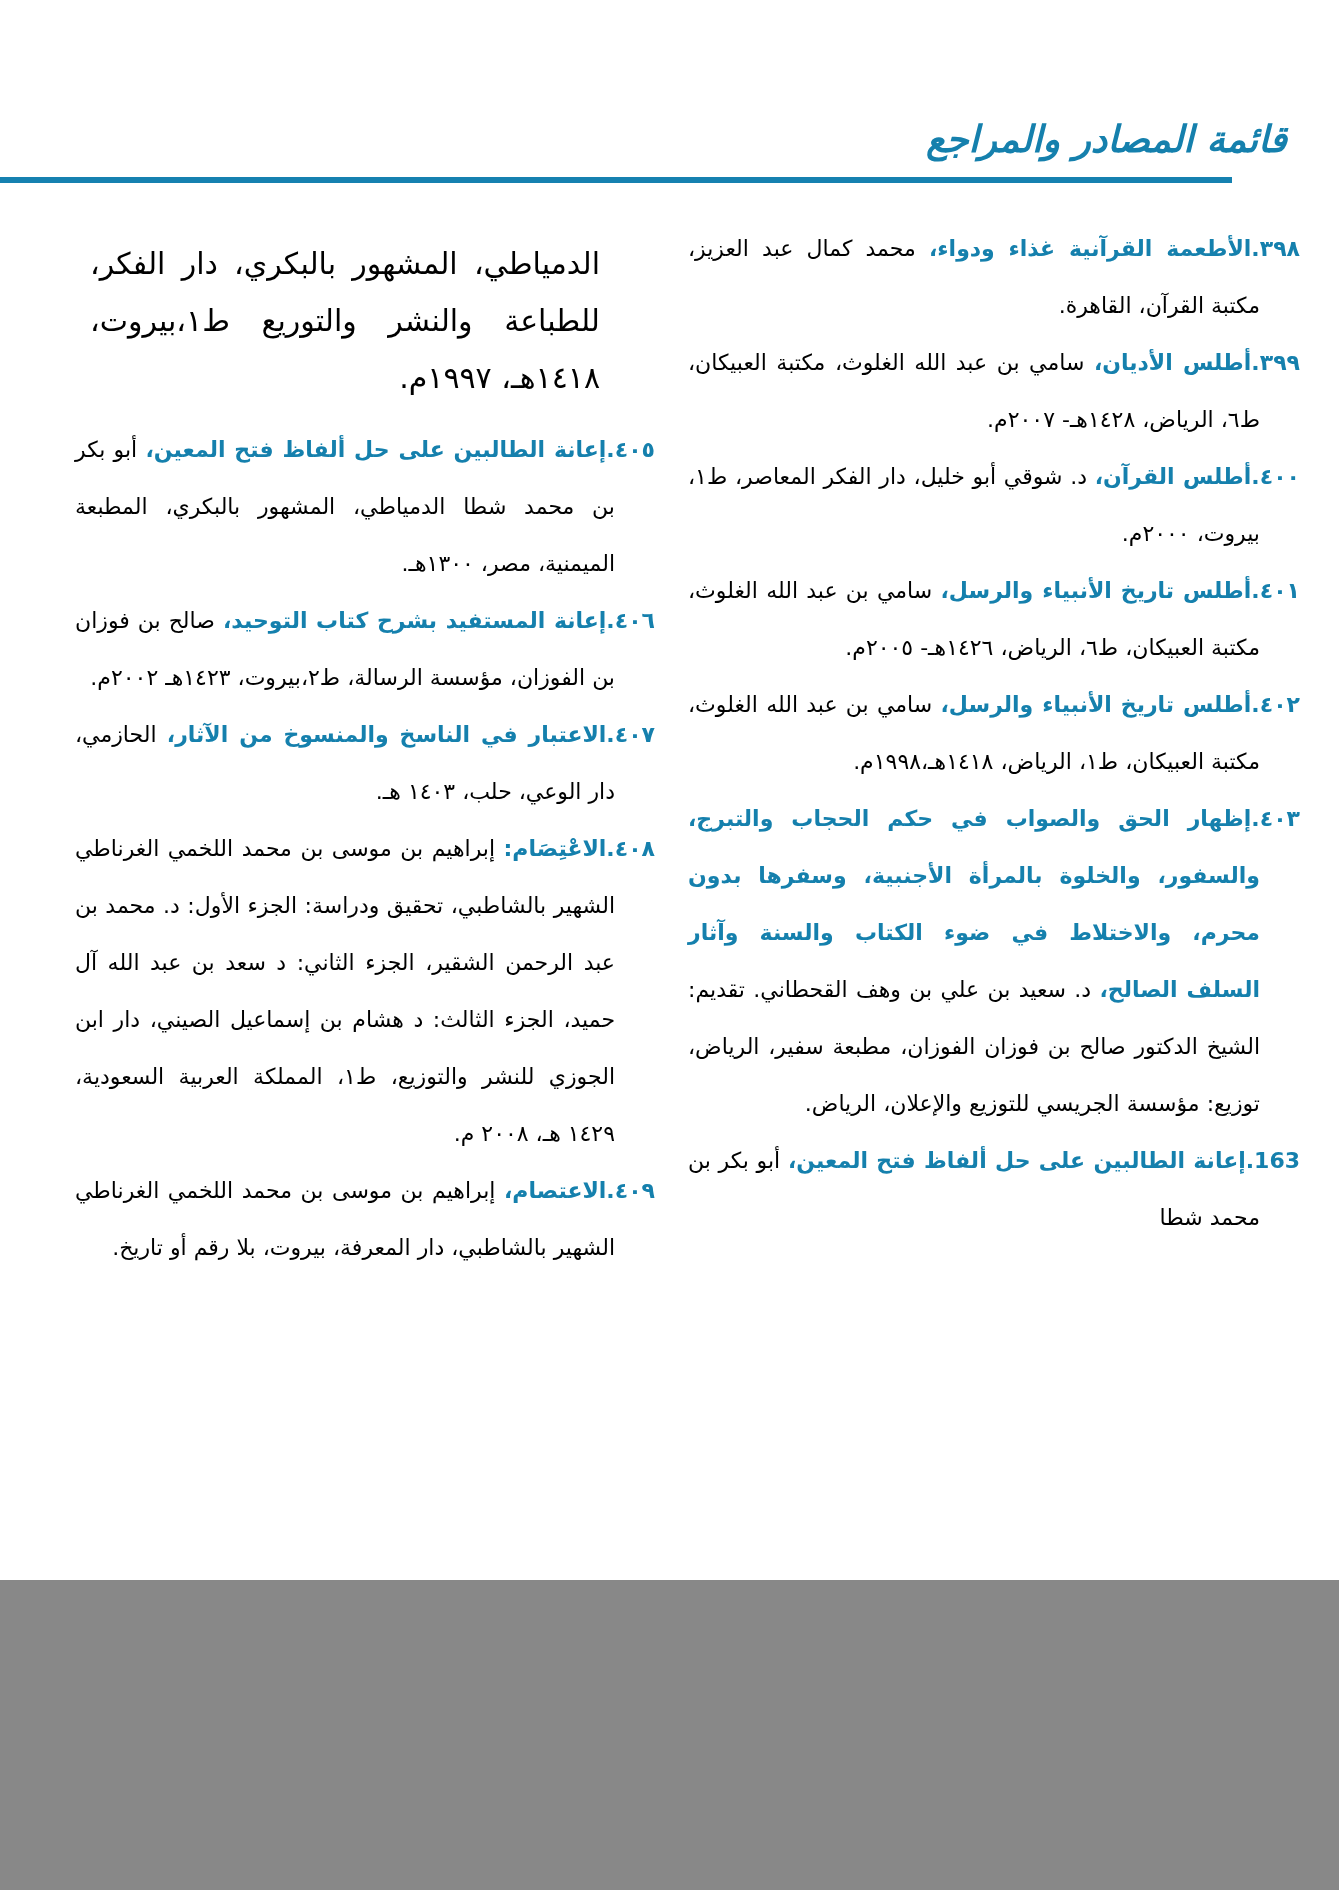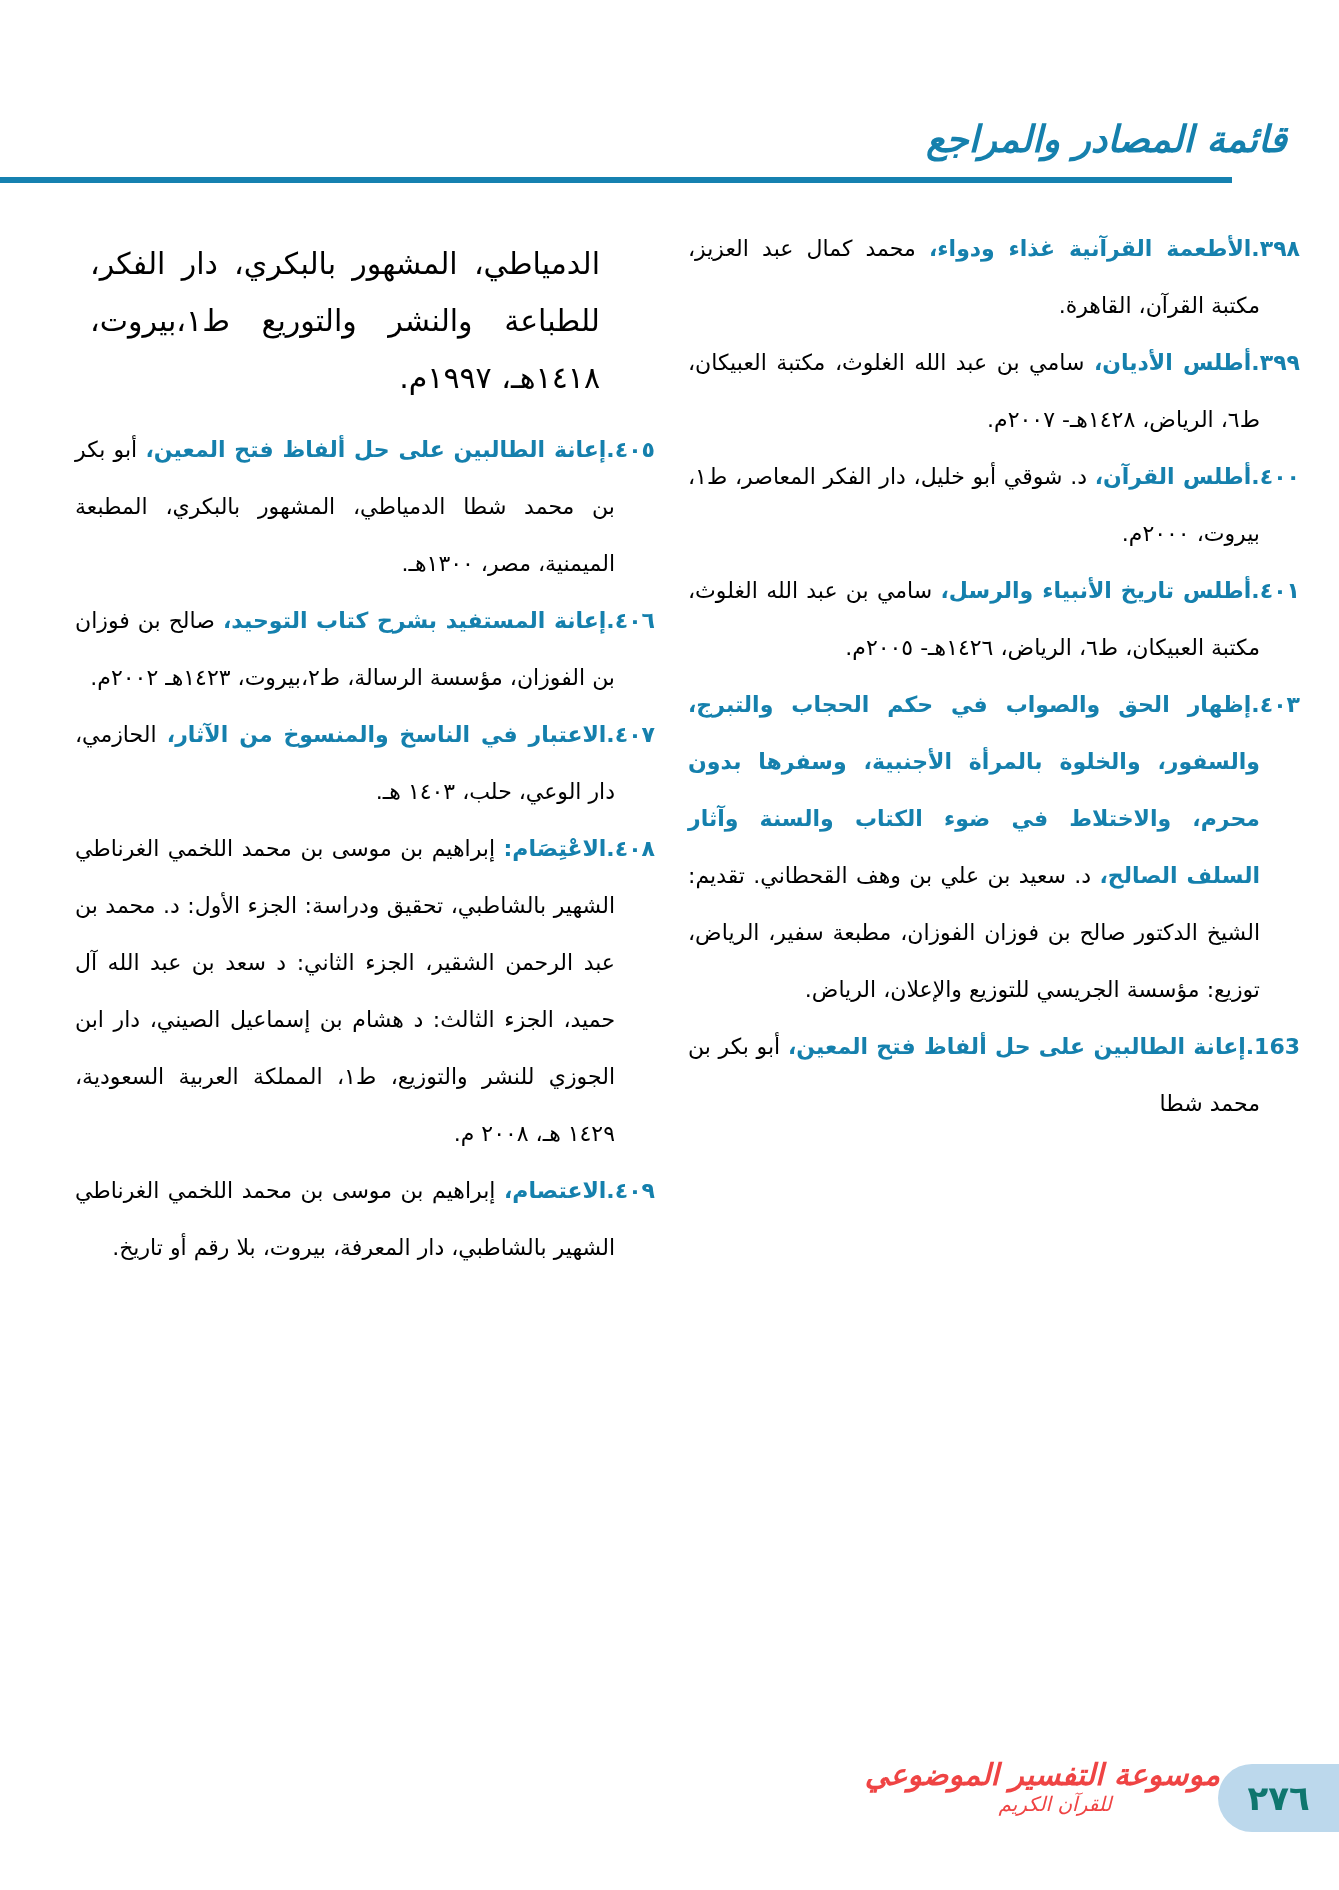--- a/index.html
+++ b/index.html
@@ -1,18 +1,18 @@
 <!DOCTYPE html>
 <html lang="ar" dir="rtl"><head>
 <meta charset="utf-8">
 <style>
   html,body{margin:0;padding:0;background:#888;}
   .page{
     position:relative;
-    width:1339px;height:1890px;
+    width:1339px;height:1580px;
     background:#ffffff;
     margin:0 auto;
     direction:rtl;
     font-family:"DejaVu Sans",sans-serif;
     overflow:hidden;
   }
   .header-title{
     position:absolute;
     top:118px;right:52px;
     color:#1580ad;
@@ -92,20 +92,21 @@
 <div class="page">
 
   <div class="header-title">قائمة المصادر والمراجع</div>
   <div class="header-rule"></div>
 
   <div class="col col-right">
     <p class="entry"><span class="num">٣٩٨.</span><span class="title">الأطعمة القرآنية غذاء ودواء،</span> <span>محمد كمال عبد العزيز، مكتبة القرآن، القاهرة.</span></p>
     <p class="entry"><span class="num">٣٩٩.</span><span class="title">أطلس الأديان،</span> <span>سامي بن عبد الله الغلوث، مكتبة العبيكان، ط٦، الرياض، ١٤٢٨هـ- ٢٠٠٧م.</span></p>
     <p class="entry"><span class="num">٤٠٠.</span><span class="title">أطلس القرآن،</span> <span>د. شوقي أبو خليل، دار الفكر المعاصر، ط١، بيروت، ٢٠٠٠م.</span></p>
     <p class="entry"><span class="num">٤٠١.</span><span class="title">أطلس تاريخ الأنبياء والرسل،</span> <span>سامي بن عبد الله الغلوث، مكتبة العبيكان، ط٦، الرياض، ١٤٢٦هـ- ٢٠٠٥م.</span></p>
+    <p class="entry"><span class="num">٤٠٢.</span><span class="title">أطلس تاريخ الأنبياء والرسل،</span> <span>سامي بن عبد الله الغلوث، مكتبة العبيكان، ط١، الرياض، ١٤١٨هـ،١٩٩٨م.</span></p>
     <p class="entry"><span class="num">٤٠٣.</span><span class="title">إظهار الحق والصواب في حكم الحجاب والتبرج، والسفور، والخلوة بالمرأة الأجنبية، وسفرها بدون محرم، والاختلاط في ضوء الكتاب والسنة وآثار السلف الصالح،</span> <span>د. سعيد بن علي بن وهف القحطاني. تقديم: الشيخ الدكتور صالح بن فوزان الفوزان، مطبعة سفير، الرياض، توزيع: مؤسسة الجريسي للتوزيع والإعلان، الرياض.</span></p>
     <p class="entry"><span class="num">163.</span><span class="title">إعانة الطالبين على حل ألفاظ فتح المعين،</span> <span>أبو بكر بن محمد شطا</span></p>
   </div>
 
   <div class="col col-left">
     <p class="continuation">الدمياطي، المشهور بالبكري، دار الفكر، للطباعة والنشر والتوريع ط١،بيروت، ١٤١٨هـ، ١٩٩٧م.</p>
     <p class="entry"><span class="num">٤٠٥.</span><span class="title">إعانة الطالبين على حل ألفاظ فتح المعين،</span> <span>أبو بكر بن محمد شطا الدمياطي، المشهور بالبكري، المطبعة الميمنية، مصر، ١٣٠٠هـ.</span></p>
     <p class="entry"><span class="num">٤٠٦.</span><span class="title">إعانة المستفيد بشرح كتاب التوحيد،</span> <span>صالح بن فوزان بن الفوزان، مؤسسة الرسالة، ط٢،بيروت، ١٤٢٣هـ ٢٠٠٢م.</span></p>
     <p class="entry"><span class="num">٤٠٧.</span><span class="title">الاعتبار في الناسخ والمنسوخ من الآثار،</span> <span>الحازمي، دار الوعي، حلب، ١٤٠٣ هـ.</span></p>
     <p class="entry"><span class="num">٤٠٨.</span><span class="title">الاعْتِصَام:</span> <span>إبراهيم بن موسى بن محمد اللخمي الغرناطي الشهير بالشاطبي، تحقيق ودراسة: الجزء الأول: د. محمد بن عبد الرحمن الشقير، الجزء الثاني: د سعد بن عبد الله آل حميد، الجزء الثالث: د هشام بن إسماعيل الصيني، دار ابن الجوزي للنشر والتوزيع، ط١، المملكة العربية السعودية، ١٤٢٩ هـ، ٢٠٠٨ م.</span></p>

